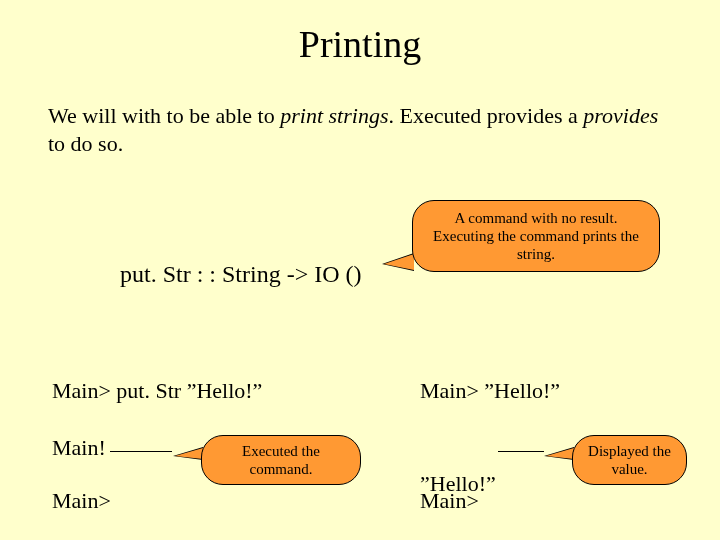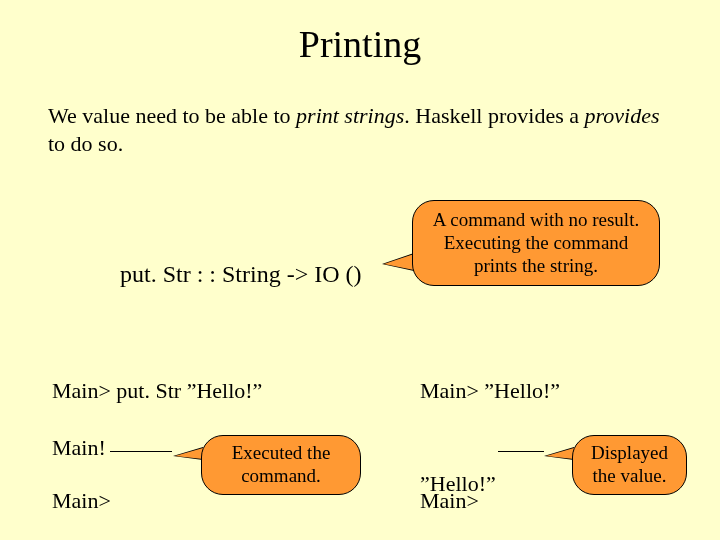--- a/index.html
+++ b/index.html
@@ -29,21 +29,21 @@
     left: 120px;
     top: 261px;
     font-size: 24px;
   }
   .callout {
     position: absolute;
     background: #ff9933;
     border: 1px solid #000;
     border-radius: 22px;
     text-align: center;
-    font-size: 19px;
+    font-size: 15px;
     line-height: 1.2;
     box-sizing: border-box;
   }
   .callout-big {
     left: 412px;
     top: 200px;
     width: 248px;
     padding: 8px 12px;
   }
   .callout-exec {
@@ -117,21 +117,21 @@
   }
   .dash-exec { left: 110px; top: 451px; width: 62px; }
   .dash-disp { left: 498px; top: 451px; width: 46px; }
 </style>
 </head>
 <body>
 
 <div class="title">Printing</div>
 
 <div class="body-text">
-  <span>We value need to be able to </span><i>print strings</i><span>. Haskell provides a </span><i>provides</i><span> to do so.</span>
+  <span>We will with to be able to </span><i>print strings</i><span>. Executed provides a </span><i>provides</i><span> to do so.</span>
 </div>
 
 <div class="type-sig">put. Str : : String -&gt; IO ()</div>
 
 <div class="tail tail-big-border"></div>
 <div class="tail tail-big"></div>
 <div class="callout callout-big">A command with no result. Executing the command prints the string.</div>
 
 <div class="repl repl-left-1">Main&gt; put. Str ”Hello!”</div>
 <div class="repl repl-left-2">Main!</div>

